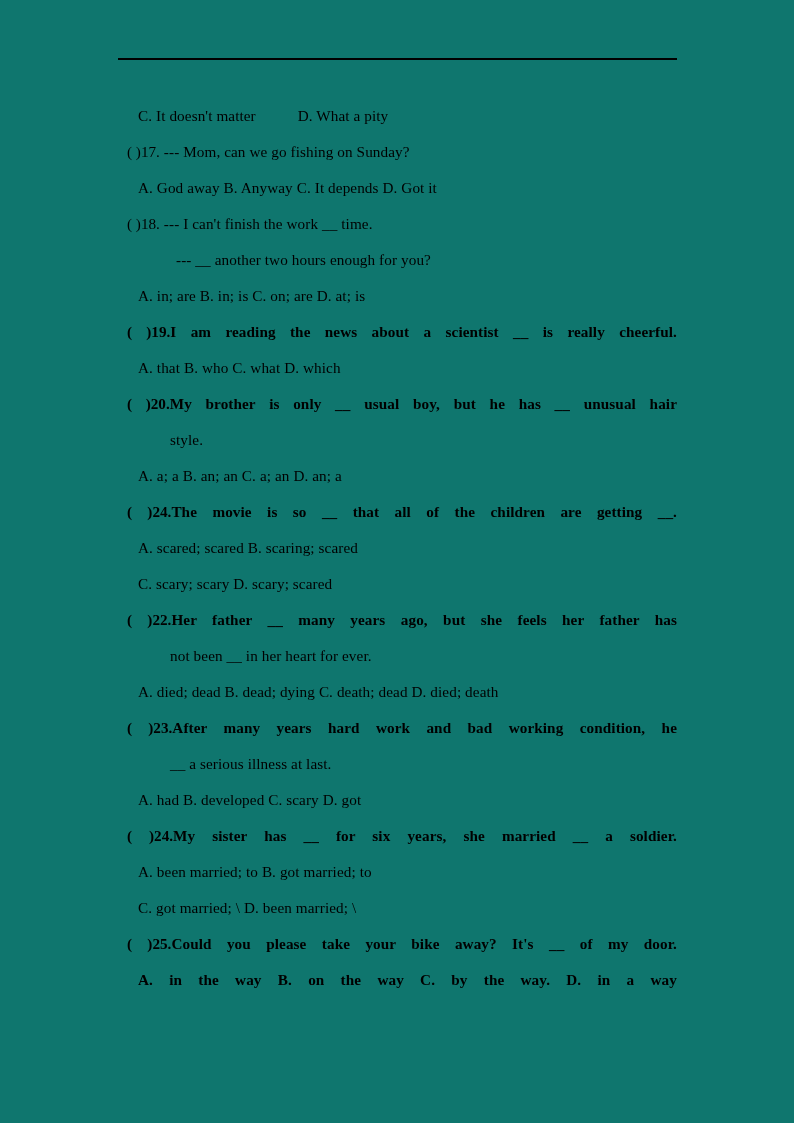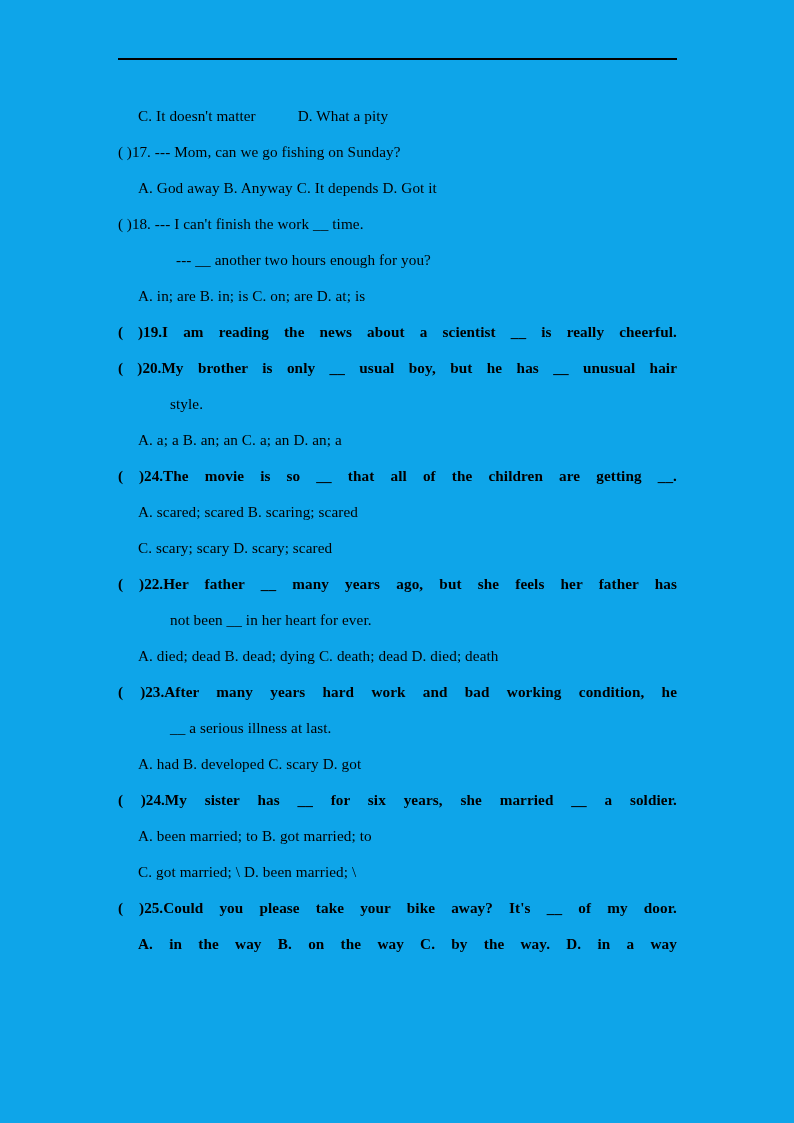--- a/index.html
+++ b/index.html
@@ -10,21 +10,21 @@
   }
   body {
     font-family: "Liberation Serif", "DejaVu Serif", serif;
     color: #000000;
   }
   .page {
     position: relative;
     width: 794px;
     height: 1123px;
     margin: 0 auto;
-    background: #0ea5e9;
+    background: #0f766e;
     overflow: hidden;
     box-sizing: border-box;
   }
   
   .header-rule {
     position: absolute;
     left: 118px;
     top: 58px;
     width: 559px;
     height: 0;
@@ -60,21 +60,21 @@
   
   .line.justify {
     white-space: normal;
     text-align: justify;
     text-align-last: justify;
     word-spacing: 1px;
     font-weight: bold;
   }
   
   .ind-opt   { padding-left: 20px; }
-  .ind-q     { padding-left: 0px;  }
+  .ind-q     { padding-left: 0px; margin-left: 9px;  }
   .ind-cont  { padding-left: 52px; }
   .ind-dash  { padding-left: 58px; }
 
   .q-num { letter-spacing: 0px; }
   .gap-lg { display: inline-block; width: 42px; }
 </style>
 </head>
 <body>
 
 <div class="page">
@@ -97,20 +97,21 @@
     <div class="line ind-q">
       <span class="q-num">(  )18.</span>
       <span>---  I  can't  finish  the  work  __  time.</span>
     </div>
     <div class="line ind-dash">---  __  another  two  hours  enough  for  you?</div>
     <div class="line ind-opt">A. in;  are      B. in;  is      C. on;  are      D. at;  is</div>
 
     <div class="line ind-q justify">
       <span class="q-num">(  )19.</span><span>I  am  reading  the  news  about  a  scientist  __  is  really  cheerful.</span>
     </div>
+    <div class="line ind-opt">A. that            B. who          C. what          D. which</div>
 
     <div class="line ind-q justify">
       <span class="q-num">(  )20.</span><span>My  brother  is  only  __  usual  boy,  but  he  has  __  unusual  hair</span>
     </div>
     <div class="line ind-cont">style.</div>
     <div class="line ind-opt">A. a;  a            B. an;  an      C. a;  an        D. an;  a</div>
 
     <div class="line ind-q justify">
       <span class="q-num">(  )24.</span><span>The  movie  is  so  __  that  all  of  the  children  are  getting  __.</span>
     </div>

